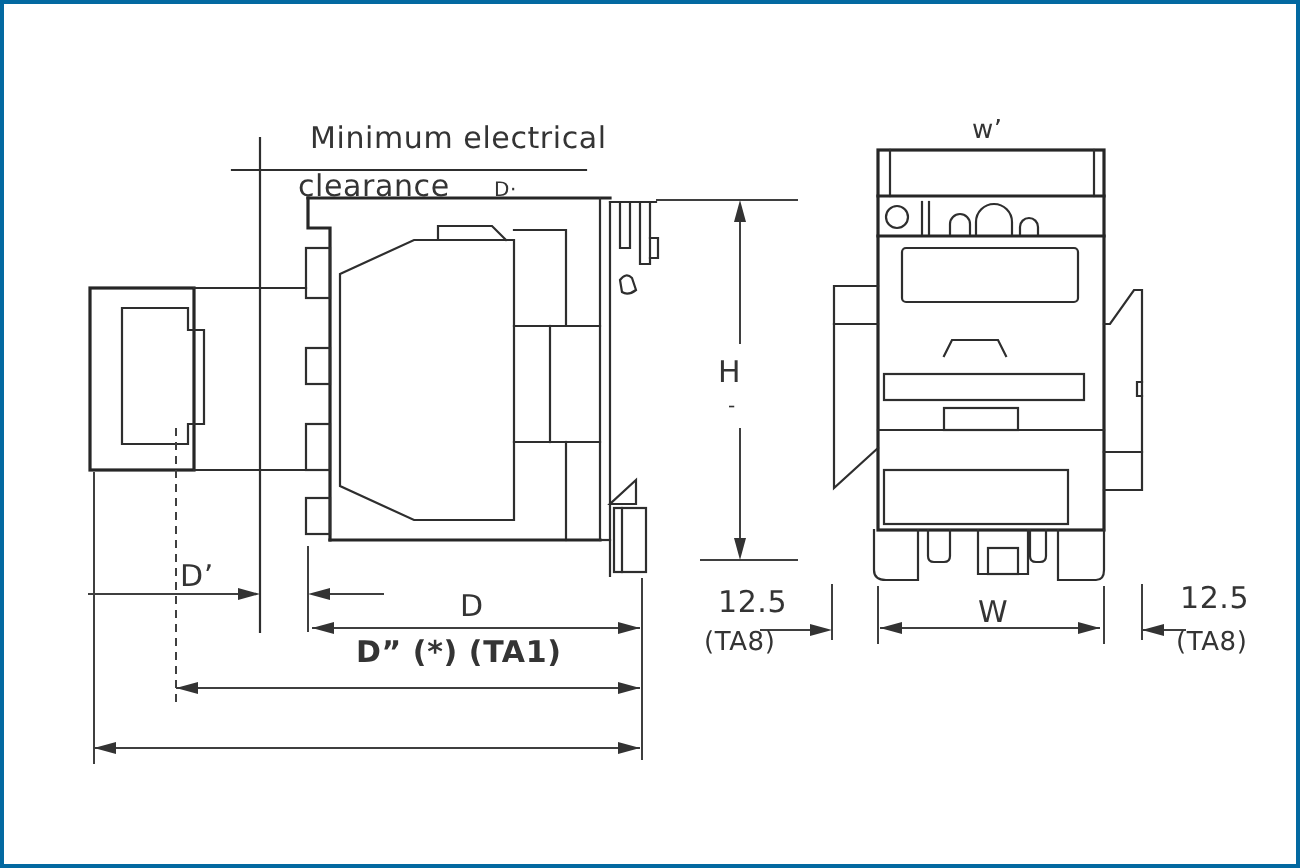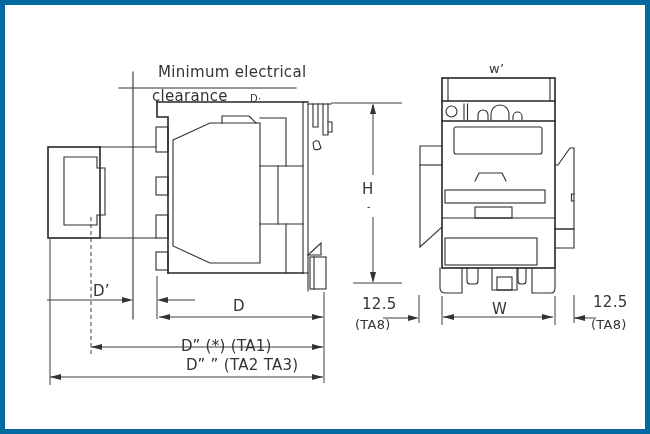--- a/index.html
+++ b/index.html
@@ -1,20 +1,20 @@
 <!DOCTYPE html>
 <html><head>
 <meta charset="utf-8">
 <style>
   html,body{margin:0;padding:0;background:#f2f2f2;}
   #canvas{
     position:relative;
     width:650px;height:434px;
     background:#ffffff;
-    border:5px solid #0369a1;
+    border:2px solid #0369a1;
     box-sizing:border-box;
     font-family:"DejaVu Sans", sans-serif;
     color:#343434;
     overflow:hidden;
   }
   #drawing{position:absolute;left:0;top:0;}
   .ln{stroke:#262626;stroke-width:1.6;fill:none;stroke-linecap:square;stroke-linejoin:miter;}
   .ln-thin{stroke:#2e2e2e;stroke-width:1.1;fill:none;stroke-linecap:square;}
   .dim{stroke:#3f3f3f;stroke-width:1;fill:none;stroke-linecap:butt;}
   .dsh{stroke:#3f3f3f;stroke-width:1;fill:none;stroke-dasharray:4 3;}
@@ -169,22 +169,21 @@
       <polygon class="ah" points="569,313 580,310 580,316"></polygon>
     </g>
   </svg>
 
   <span class="lbl s15" style="left:153px;top:60px;">Minimum electrical</span>
   <span class="lbl s15" style="left:147px;top:84px;">clearance</span>
   <span class="lbl s10" style="left:245px;top:89px;">D·</span>
 
   <span class="lbl s15" style="left:88px;top:279px;">D’</span>
   <span class="lbl s15" style="left:228px;top:294px;">D</span>
-  <span class="lbl s15" style="left:176px;top:334px;">D” (*) (TA1)</span>
-  <span class="lbl s15" style="left:181px;top:353px;">D” ” (TA2 TA3)</span>
+  <span class="lbl s15" style="left:176px;top:317px;font-weight:bold;">D” (*) (TA1)</span>
 
   <span class="lbl s15" style="left:357px;top:177px;">H</span>
   <span class="lbl s10" style="left:362px;top:197px;">-</span>
 
   <span class="lbl s13" style="left:484px;top:57px;">w’</span>
   <span class="lbl s15" style="left:487px;top:297px;">W</span>
 
   <span class="lbl s15" style="left:357px;top:292px;">12.5</span>
   <span class="lbl s13" style="left:350px;top:313px;">(TA8)</span>
 

